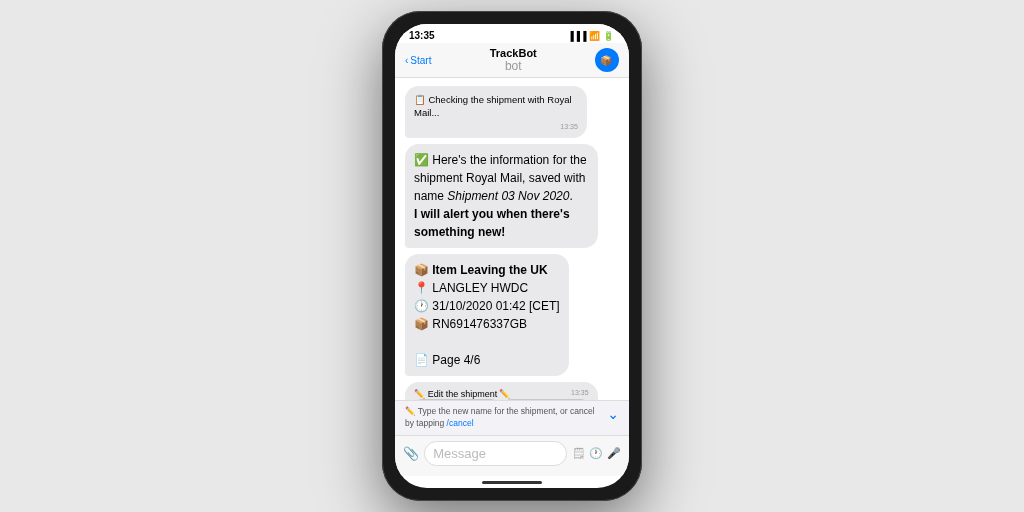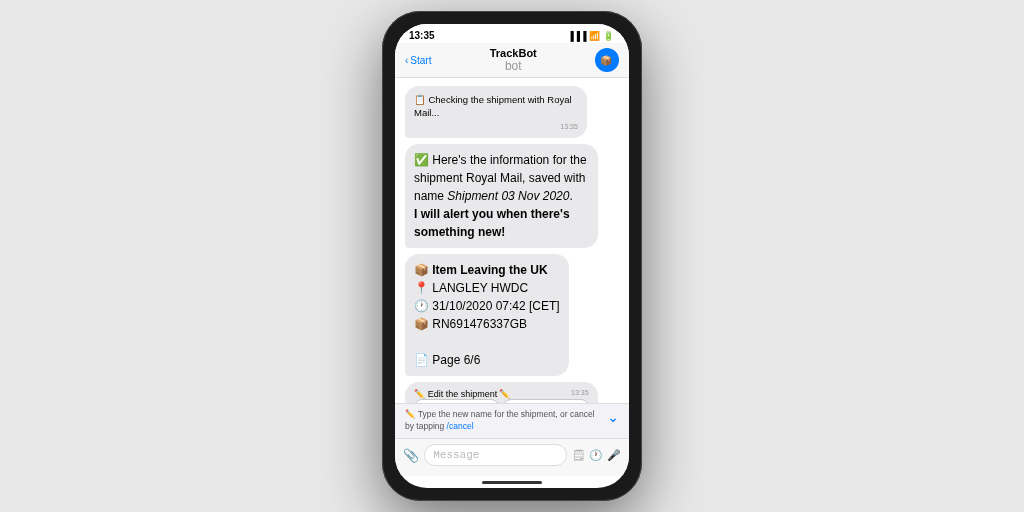--- a/index.html
+++ b/index.html
@@ -197,23 +197,22 @@
       gap: 5px;
       flex-shrink: 0;
     }
     .input-icon { color: #999; font-size: 13px; }
     .input-field {
       flex: 1;
       background: #fff;
       border: 1px solid #ddd;
       border-radius: 14px;
       padding: 4px 8px;
-      font-size: 11px;
+      font-size: 13px;
       color: #999;
-      font-family: Liberation Mono, monospace;
     }
     .input-right-icons { display: flex; gap: 4px; align-items: center; color: #999; font-size: 11px; }
 
     .home-indicator {
       height: 12px;
       display: flex;
       align-items: center;
       justify-content: center;
     }
     .home-bar {
@@ -263,24 +262,24 @@
       </div>
 
       <div class="info-bubble">
         <span>✅ </span>Here's the information for the shipment Royal Mail, saved with name <em>Shipment 03 Nov 2020</em>.<br>
         <strong>I will alert you when there's something new!</strong>
       </div>
 
       <div class="info-bubble">
         <div>📦 <strong>Item Leaving the UK</strong></div>
         <div>📍 LANGLEY HWDC</div>
-        <div>🕐 31/10/2020 07:42 [CET]</div>
+        <div>🕐 31/10/2020 01:42 [CET]</div>
         <div>📦 RN691476337GB</div>
         <br>
-        <div>📄 Page 6/6</div>
+        <div>📄 Page 4/6</div>
       </div>
 
       <div class="action-bubble">
         <div class="action-label">
           ✏️ Edit the shipment ✏️
           <span style="float:right;color:#999;font-size:7px;">13:35</span>
         </div>
         <div class="action-btn-row">
           <div class="action-btn">⊢ Start</div>
           <div class="action-btn">← Prev</div>

